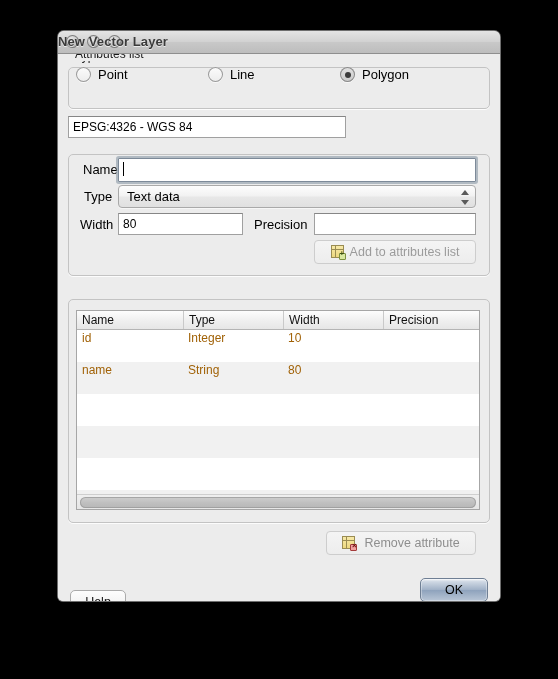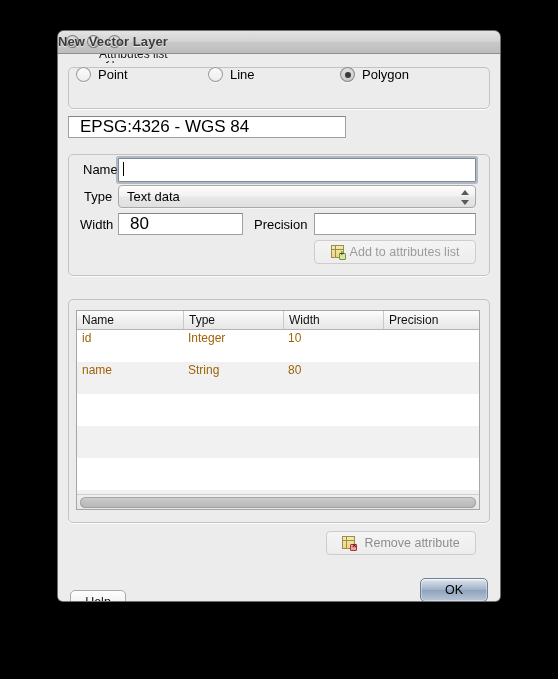--- a/index.html
+++ b/index.html
@@ -82,21 +82,20 @@
     background: transparent;
     box-shadow: 0 1px 0 rgba(255,255,255,0.85);
   }
   .group-label {
     position: absolute;
     font-size: 12px;
     color: #1a1a1a;
     background: #ececec;
     padding: 0 3px;
     white-space: nowrap;
-    margin-left: 24px;
   }
 
   
   #type-group {
     left: 10px;
     top: 13px;
     width: 420px;
     height: 40px;
   }
   #type-label {
@@ -147,23 +146,23 @@
     left: 10px;
     top: 62px;
     width: 420px;
     height: 22px;
   }
   .textfield {
     box-sizing: border-box;
     background: #ffffff;
     border: 1px solid #a0a0a0;
     border-top-color: #868686;
-    font-size: 17px;
+    font-size: 12px;
     color: #000;
-    padding: 0 11px;
+    padding: 0 4px;
     line-height: 20px;
     height: 22px;
     overflow: hidden;
     white-space: nowrap;
   }
   #crs-field {
     position: absolute;
     left: 0; top: 0;
     width: 278px;
   }

